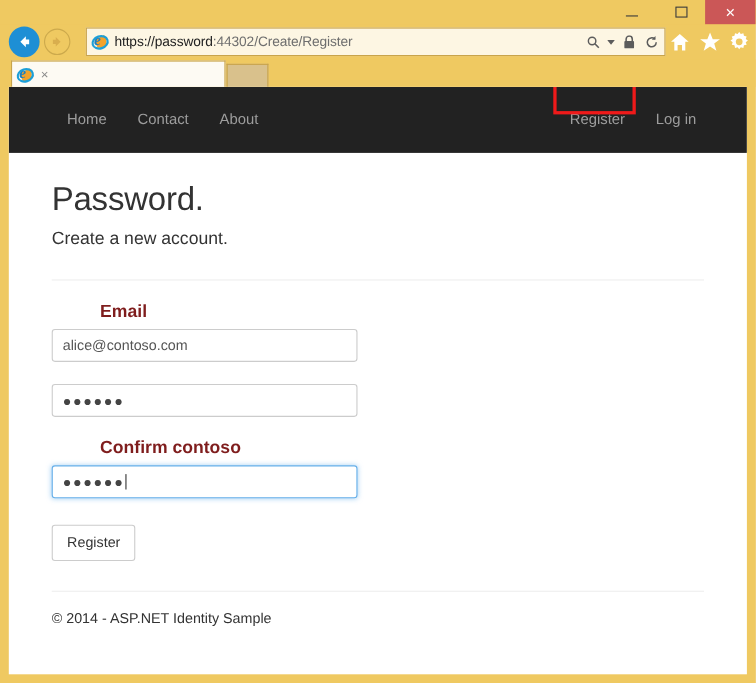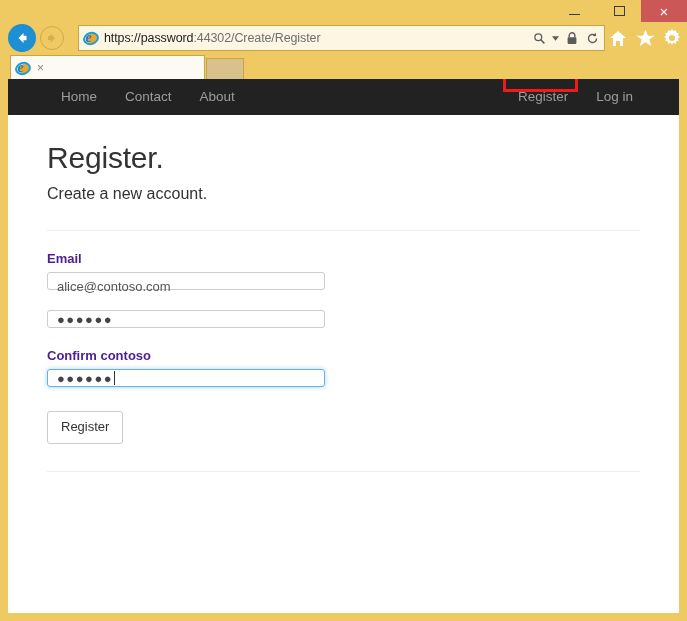--- a/index.html
+++ b/index.html
@@ -116,21 +116,21 @@
   }
 
   
   #viewport {
     position: absolute; left: 8px; top: 79px; right: 8px; bottom: 8px;
     background: #ffffff; overflow: hidden;
   }
 
   
   #site-navbar {
-    position: relative; height: 36px; background: #222222;
+    position: relative; height: 60px; background: #222222;
     display: flex; align-items: center;
   }
   .nav-left { display: flex; align-items: center; margin-left: 39px; }
   .nav-right { display: flex; align-items: center; margin-left: auto; margin-right: 32px; }
   .nav-link {
     color: #9d9d9d; font-size: 13.5px; padding: 0 14px; line-height: 44px;
     text-decoration: none; white-space: nowrap;
   }
   #nav-register-wrap {
     position: relative; display: flex; align-items: center;
@@ -147,24 +147,24 @@
     margin: 26px 0 0 0; letter-spacing: -0.2px;
   }
   #page-subtitle {
     font-size: 16px; color: #333; margin: 10px 0 0 0; font-weight: normal;
   }
   .hr {
     border: none; border-top: 1px solid #eeeeee; margin: 27px 0 0 0; height: 0;
   }
   .form-group { margin-top: 20px; }
   .form-label {
-    display: block; font-size: 13px; font-weight: bold; color: #4c1d95; margin-bottom: 6px;
+    display: block; font-size: 16px; font-weight: bold; color: #7f1d1d; margin-bottom: 6px; margin-left: 44px;
   }
   .form-input {
-    display: block; width: 278px; height: 18px;
+    display: block; width: 278px; height: 30px;
     border: 1px solid #cccccc; border-radius: 3px;
     padding: 0 9px; font-size: 13px; color: #555;
     font-family: "Liberation Sans", sans-serif;
     background: #ffffff; outline: none;
   }
   .form-input.focused {
     border-color: #66afe9; box-shadow: 0 0 5px rgba(102,175,233,0.55);
   }
   .pwd-dots {
     display: flex; align-items: center; height: 100%;
@@ -290,21 +290,21 @@
         <span id="nav-register-wrap">
           <a class="nav-link" href="#">Register</a>
           <span id="nav-register-highlight"></span>
         </span>
         <a class="nav-link" href="#">Log in</a>
       </div>
     </div>
 
     <div id="content">
 
-      <h1 id="page-title">Register.</h1>
+      <h1 id="page-title">Password.</h1>
       <h4 id="page-subtitle">Create a new account.</h4>
 
       <hr class="hr">
 
       <form>
 
         <div class="form-group">
           <label class="form-label">Email</label>
           <div class="form-input">
             <span id="email-value">alice@contoso.com</span>
@@ -324,16 +324,17 @@
                 <span>●●●●●●</span>
                 <span class="caret"></span>
               </span>
           </div>
         </div>
 
         <button type="button" id="btn-register-submit">Register</button>
       </form>
 
       <hr class="hr" id="footer-hr">
+      <div id="footer-text">© 2014 - ASP.NET Identity Sample</div>
 
     </div>
   </div>
 </div>
 
 </body></html>

